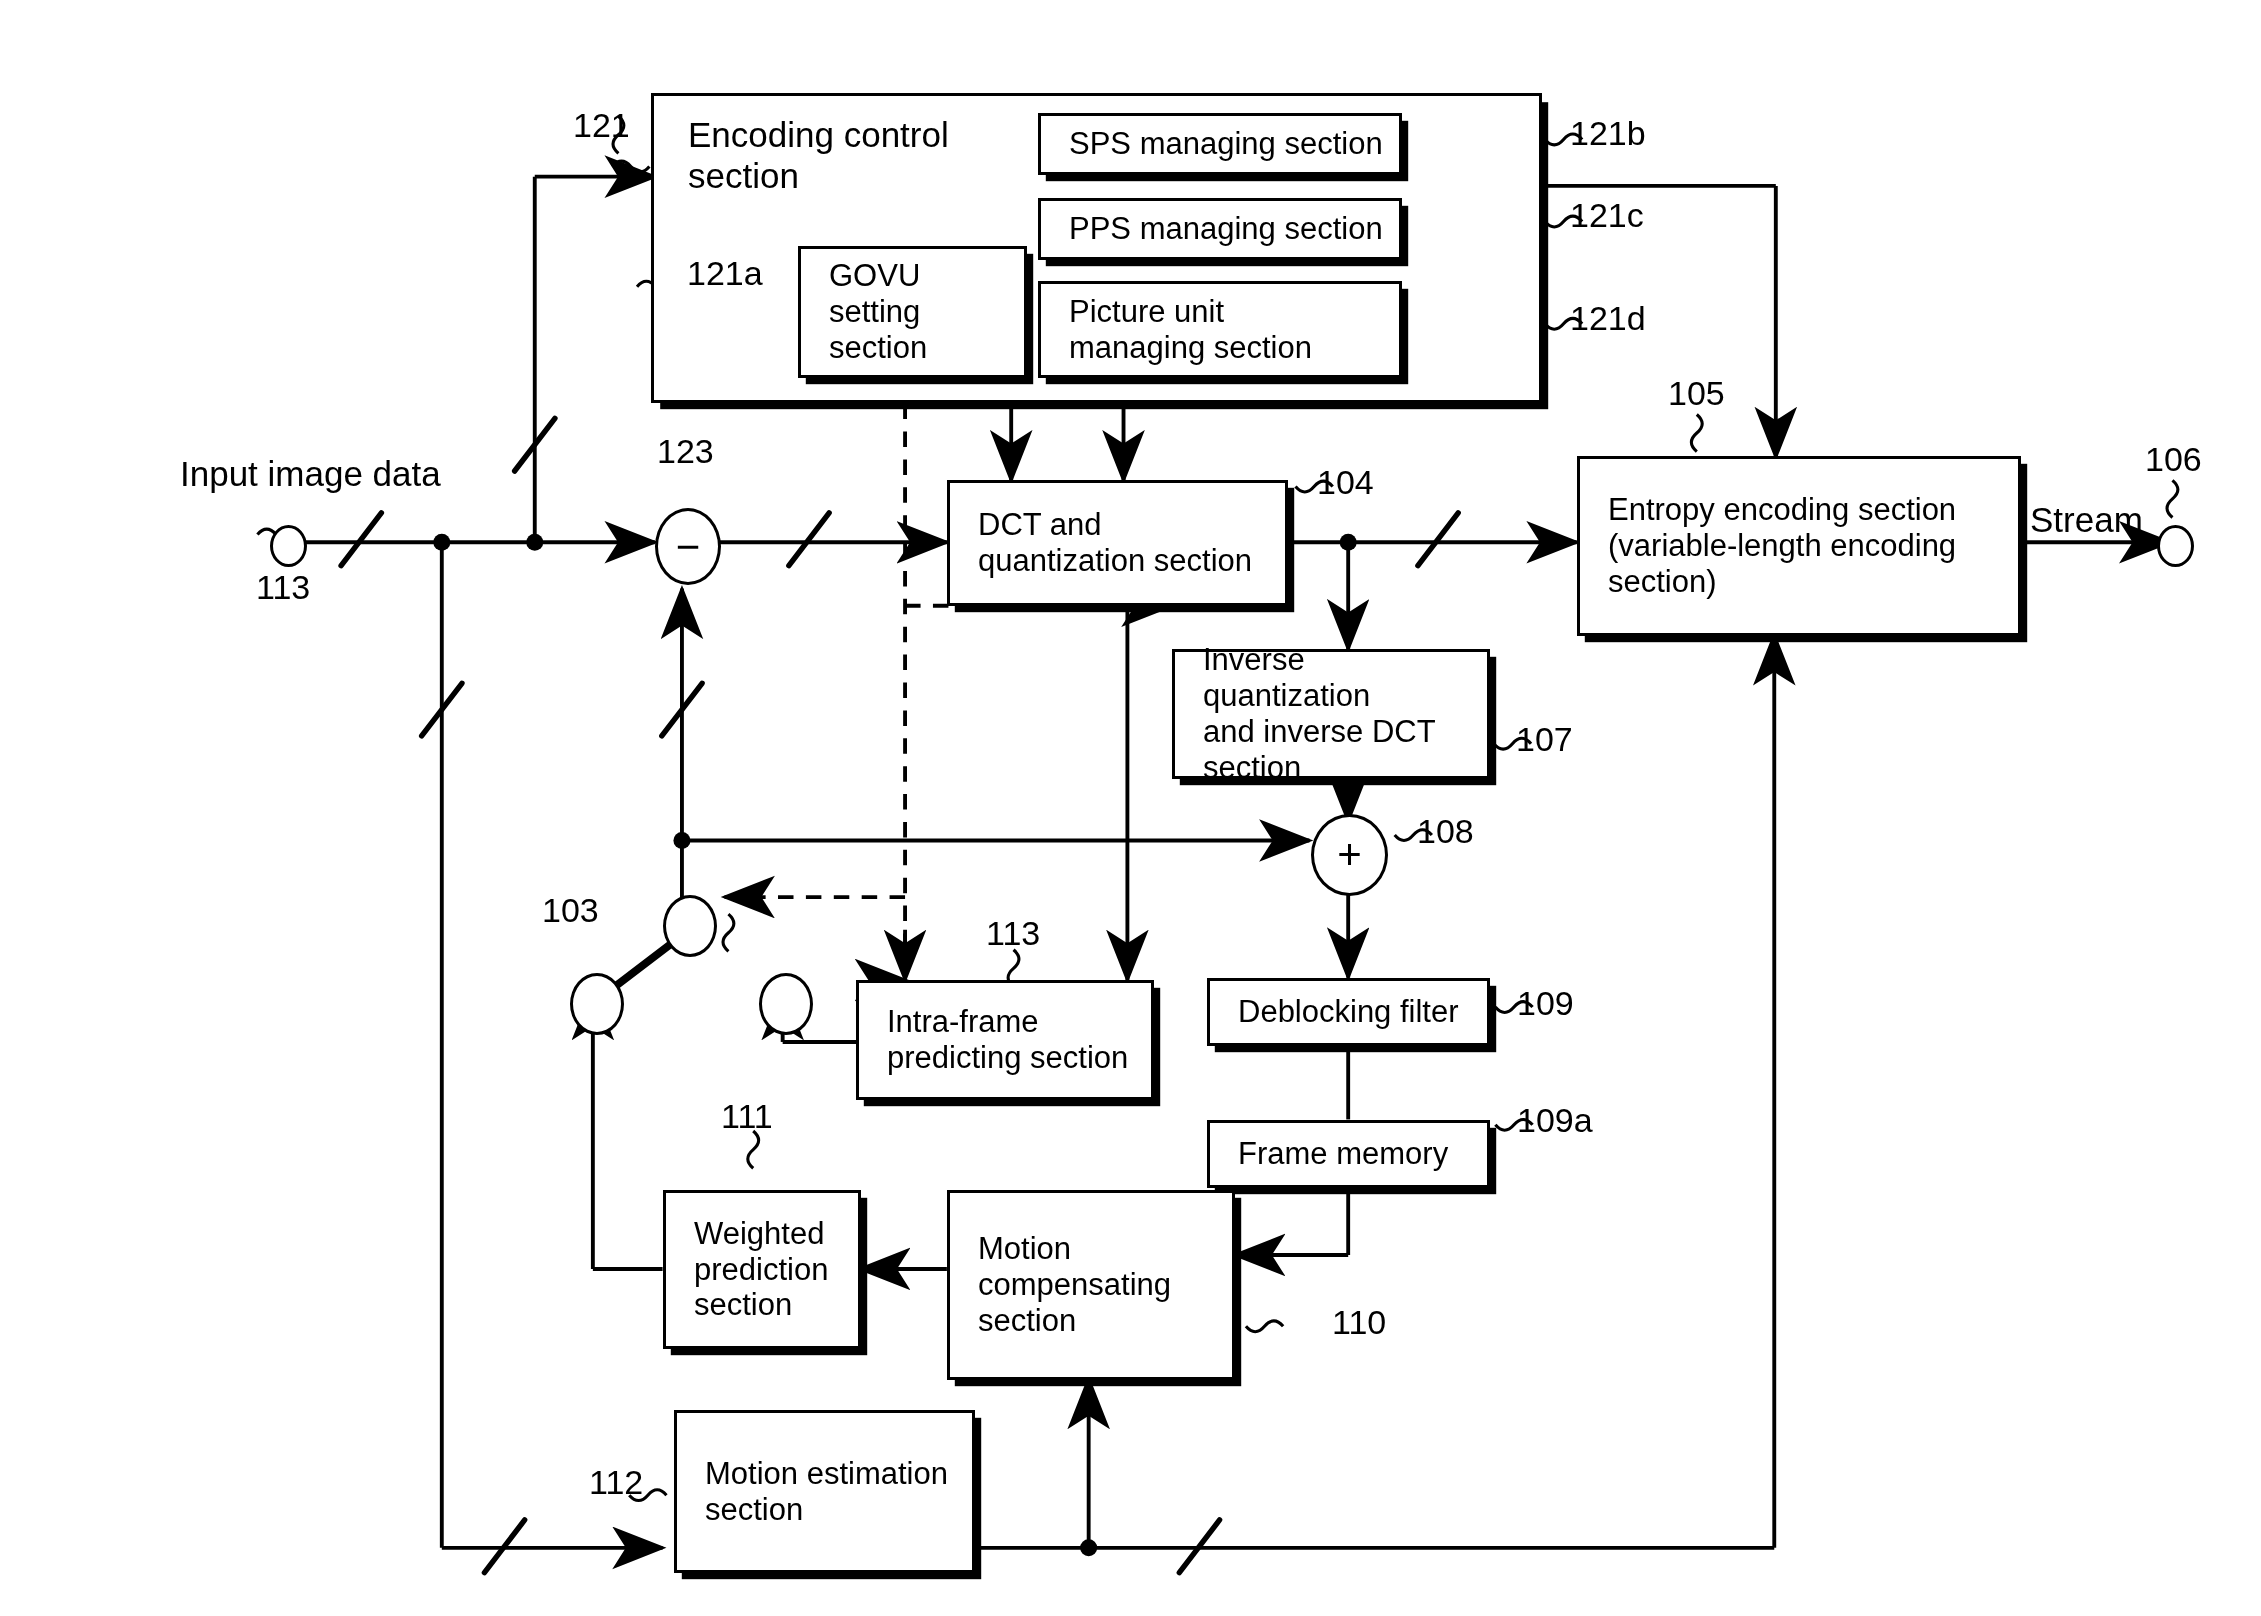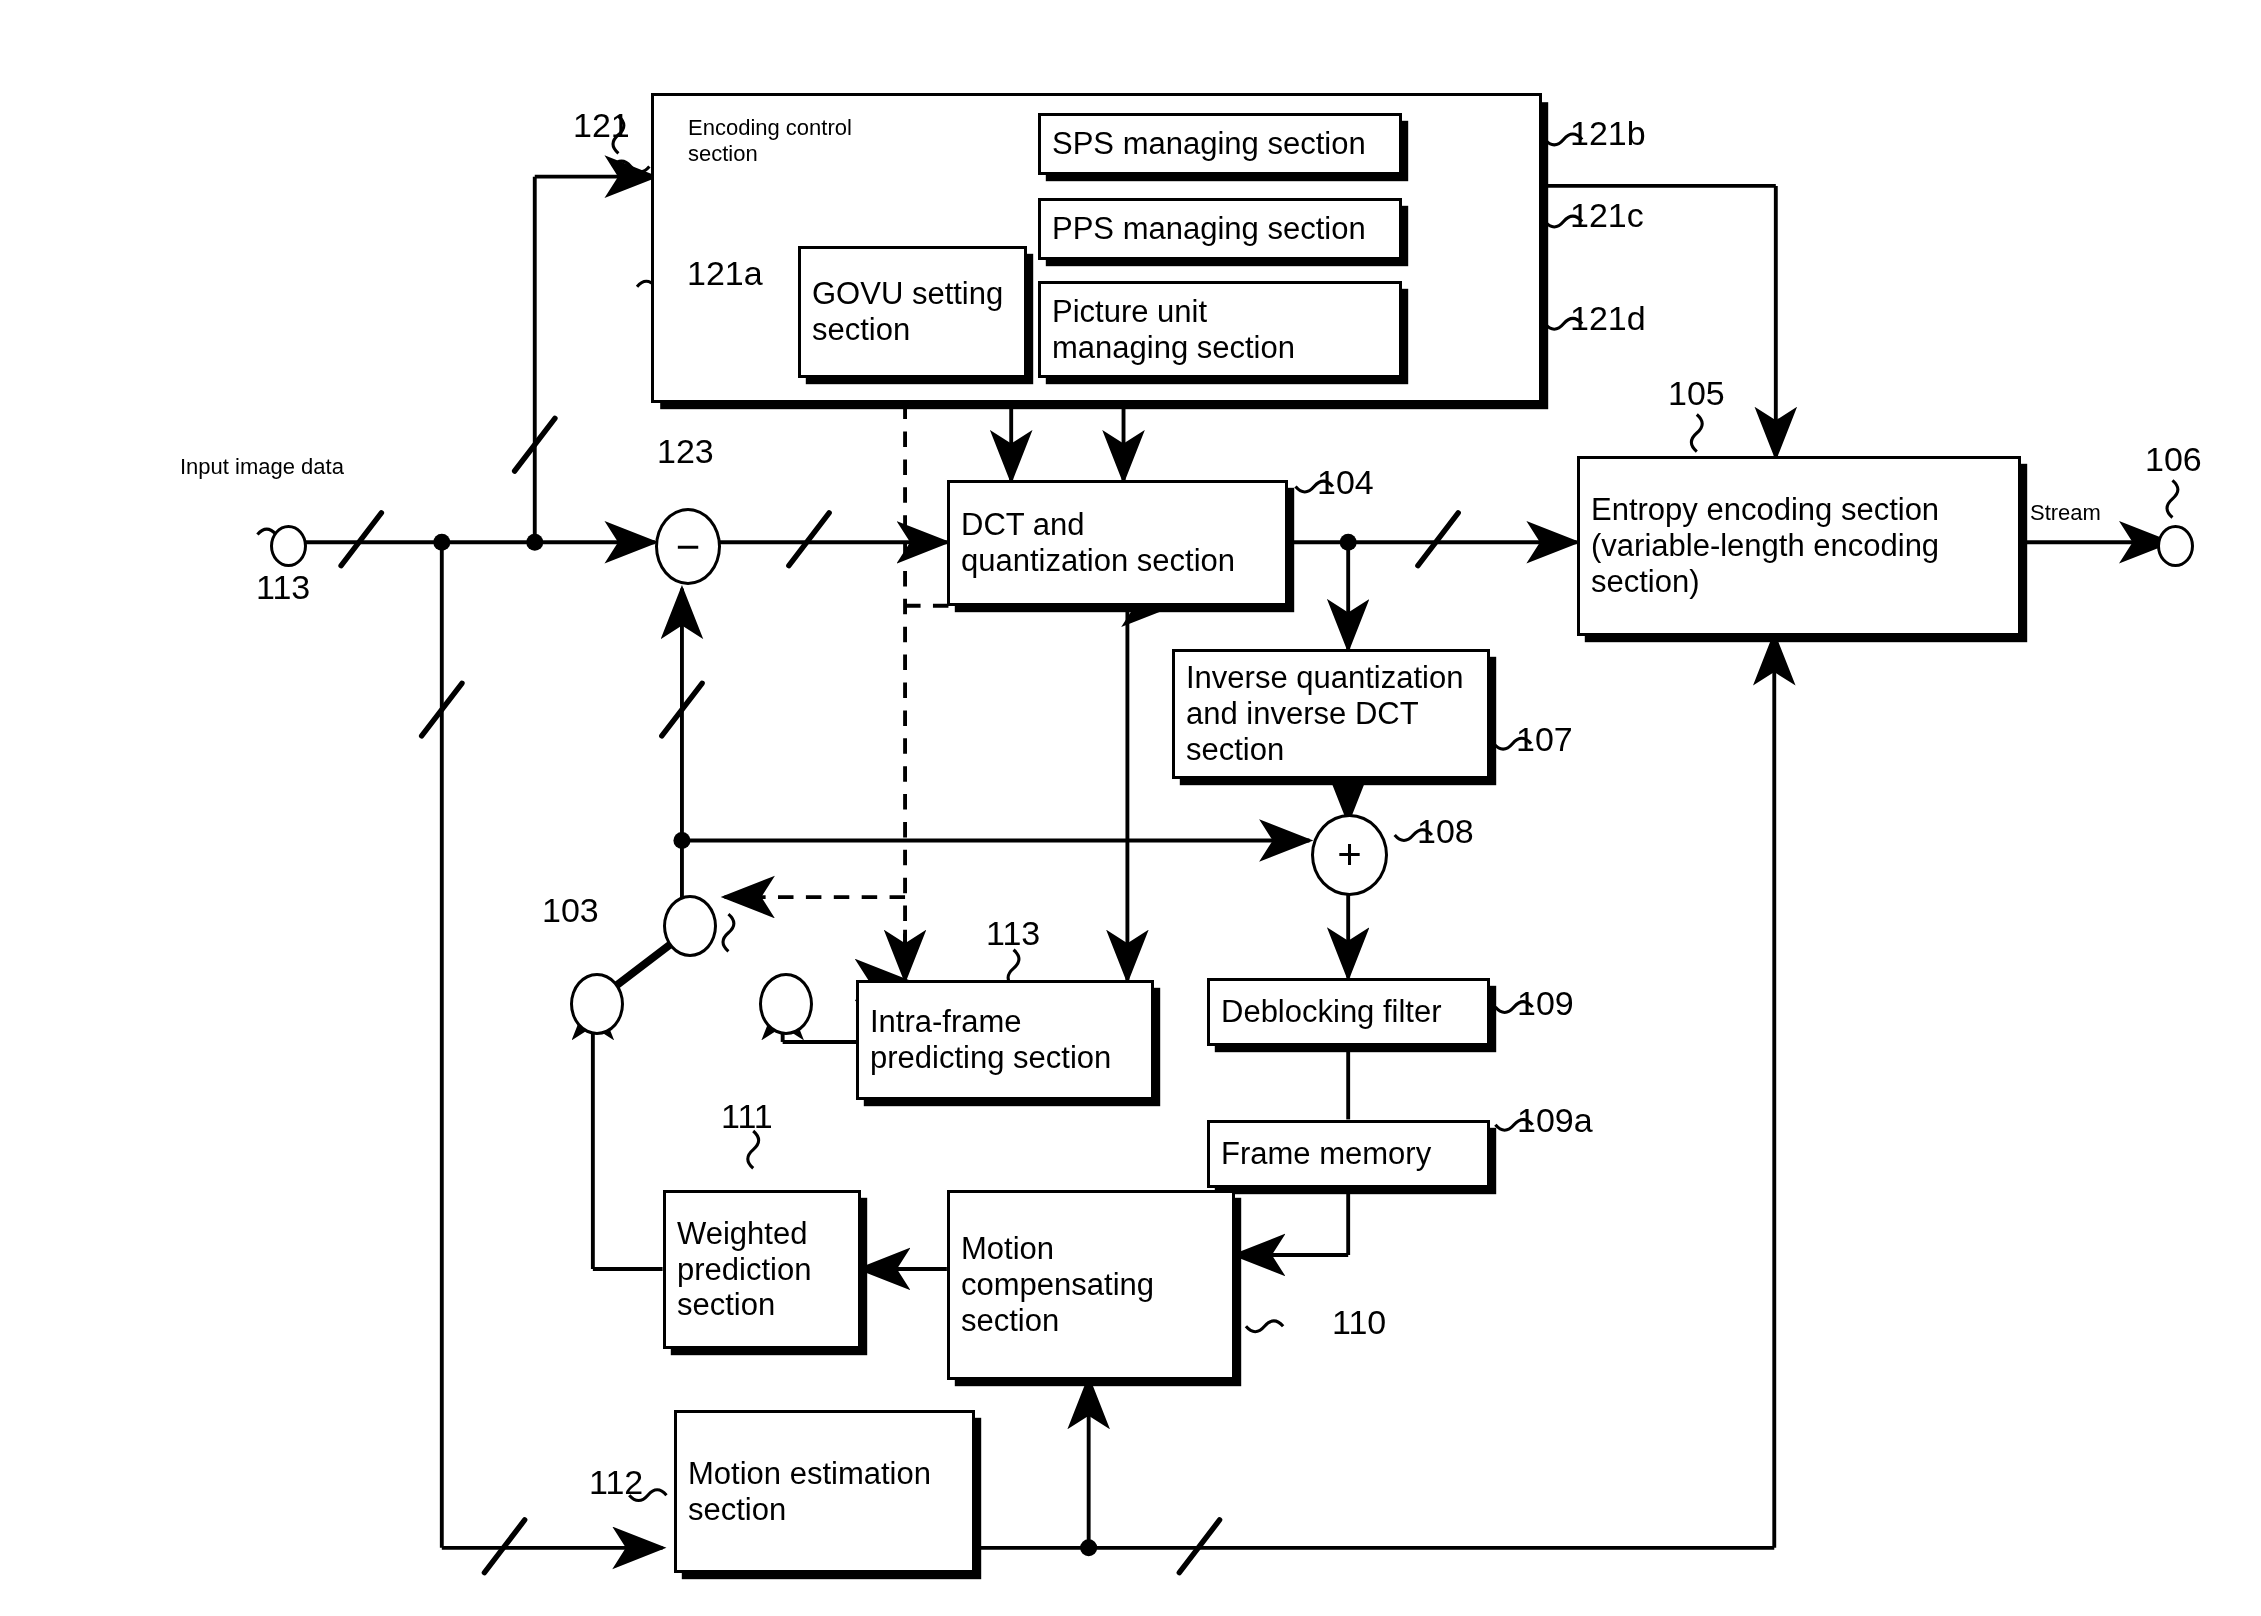--- a/index.html
+++ b/index.html
@@ -1,28 +1,28 @@
 <!DOCTYPE html>
 <html style="font-size:12.4px"><head>
 <meta charset="utf-8">
 <style>
   html,body{margin:0;padding:0;background:#ffffff;}
   body{width:2261px;height:1616px;font-family:"Liberation Sans",sans-serif;color:#000;}
   #stage{position:relative;width:2261px;height:1616px;overflow:hidden;background:#fff;}
   svg#wires{position:absolute;left:0;top:0;width:2261px;height:1616px;}
 
   .box{position:absolute;box-sizing:border-box;border:3.1px solid #000;background:#fff;
-       box-shadow:7px 7px 0 -0.8px #000;display:flex;align-items:center;z-index:3;}
+       box-shadow:7px 7px 0 -0.8px #000;display:flex;align-items:center;z-index:3;padding-left:17px;}
   .box .txt{padding:0 11px;line-height:1.16;font-size:31px;}
   .box.center .txt{width:100%;}
   .outer{position:absolute;box-sizing:border-box;border:3.9px solid #000;background:#fff;
          box-shadow:7.7px 7.7px 0 -1.5px #000;z-index:2;}
 
   .lbl{position:absolute;font-size:34px;line-height:1;white-space:nowrap;z-index:5;}
-  .freetxt{position:absolute;font-size:22px;white-space:nowrap;z-index:5;}
+  .freetxt{position:absolute;font-size:35px;white-space:nowrap;z-index:5;}
 
   .node{position:absolute;border:3.9px solid #000;border-radius:50%;background:#fff;z-index:4;}
   .op{position:absolute;border:3.9px solid #000;border-radius:50%;background:#fff;z-index:4;
       display:flex;align-items:center;justify-content:center;font-size:42px;line-height:0;}
 </style>
 </head>
 <body>
 
 <div id="stage">
 

